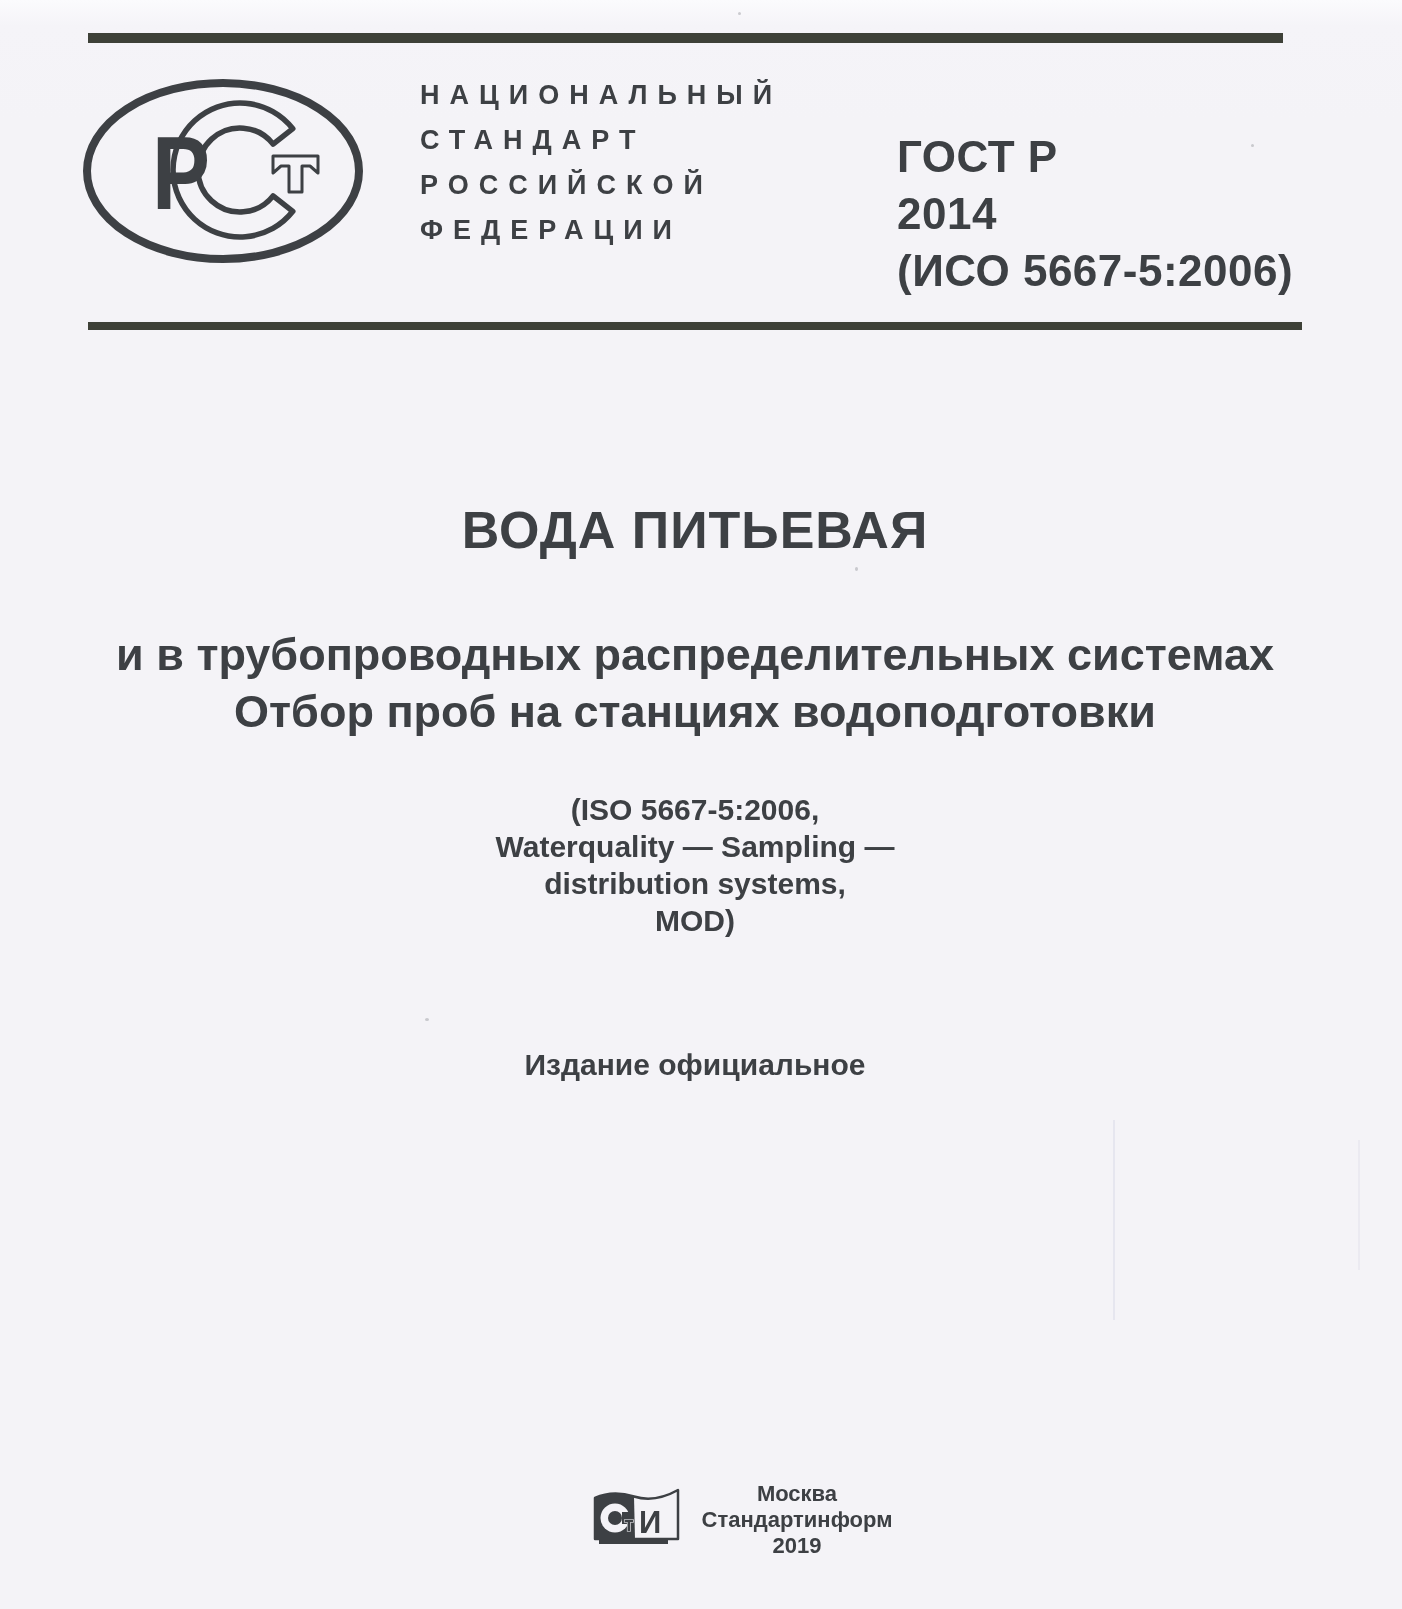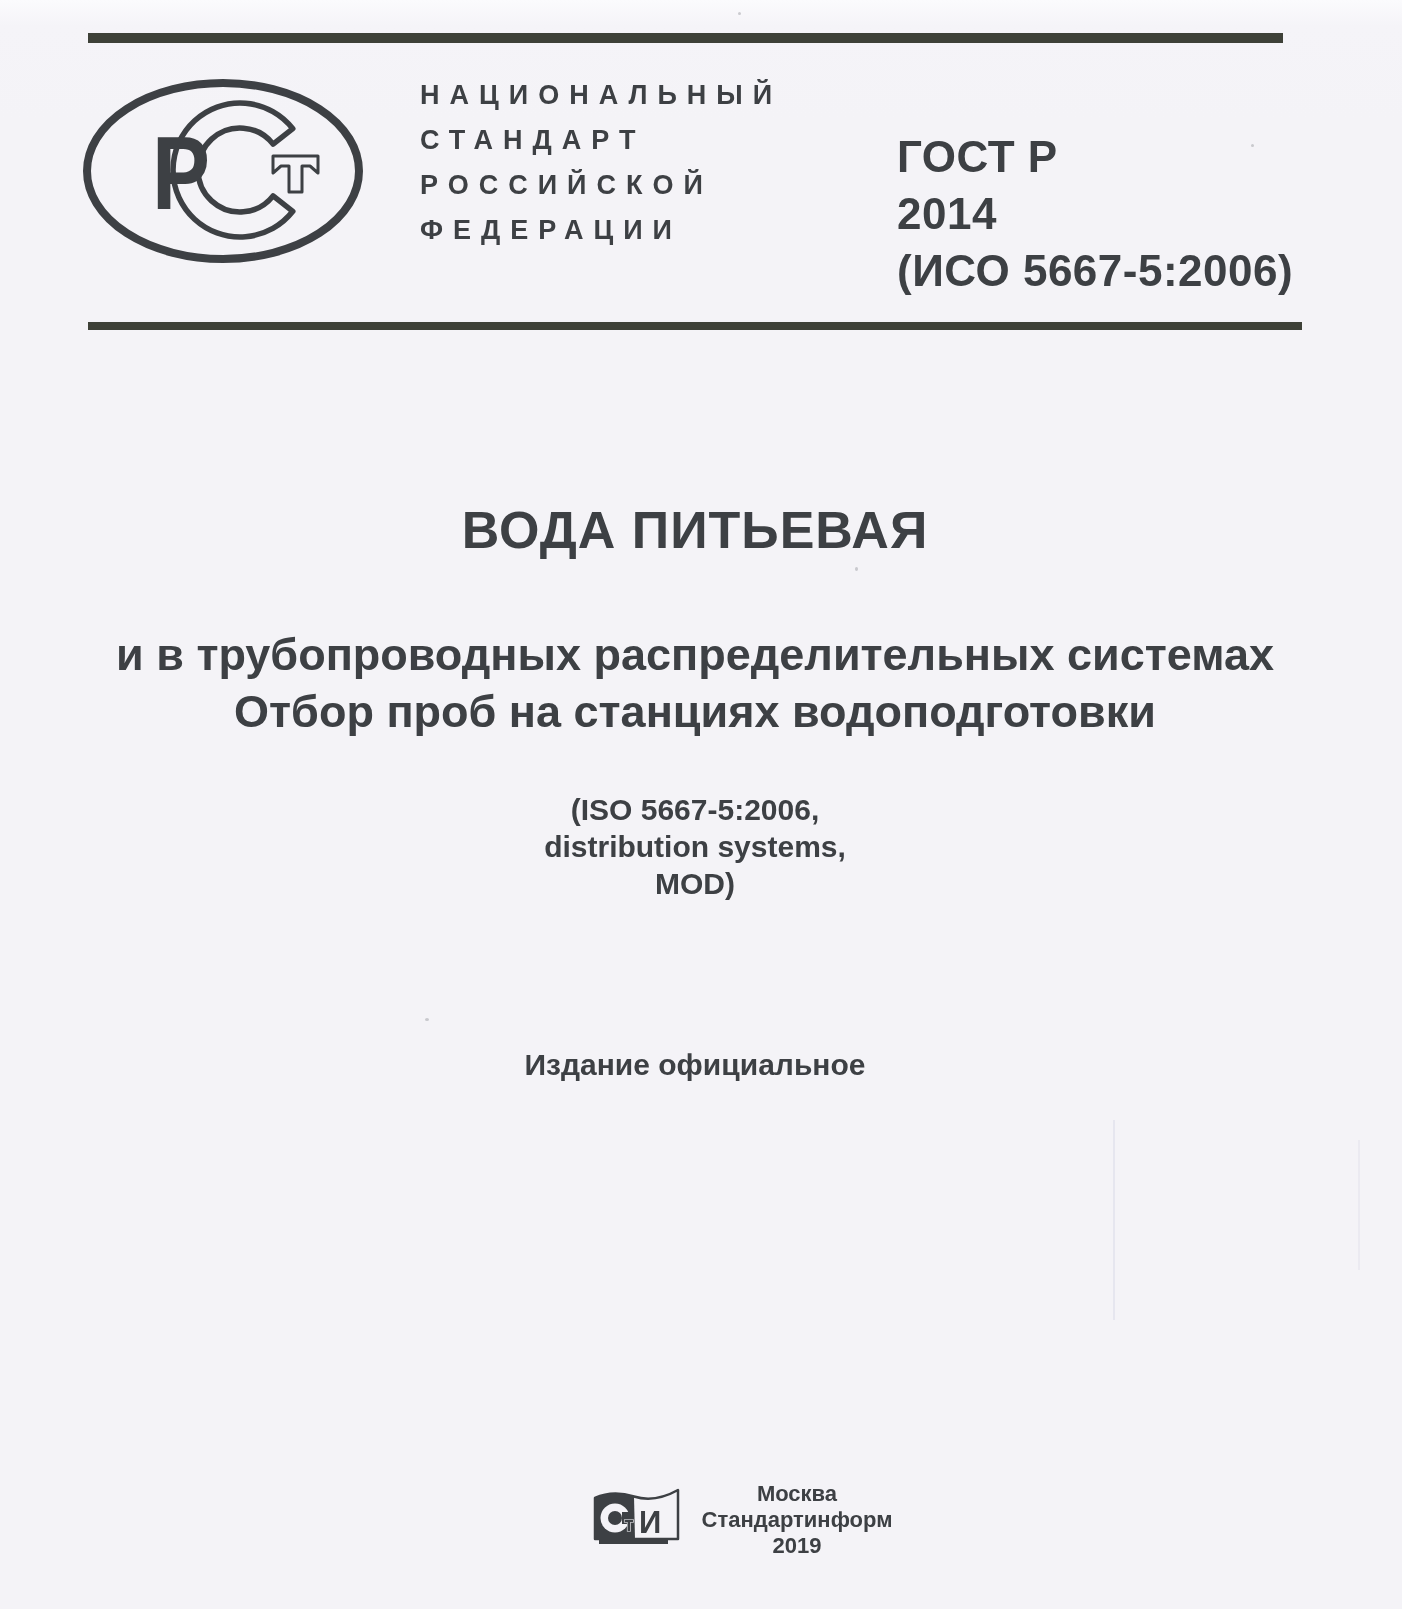--- a/index.html
+++ b/index.html
@@ -112,20 +112,21 @@
 
   <div class="content-col doc-title">ВОДА ПИТЬЕВАЯ</div>
 
   <div class="content-col doc-subtitle">
     <div>и в трубопроводных распределительных системах</div>
     <div>Отбор проб на станциях водоподготовки</div>
   </div>
 
   <div class="content-col iso-reference">
     <div>(ISO 5667-5:2006,</div>
+    <div>Waterquality — Sampling —</div>
     <div>distribution systems,</div>
     <div>MOD)</div>
   </div>
 
   <div class="content-col edition-note">Издание официальное</div>
 
   <svg class="si-logo" viewBox="0 0 94 66" aria-hidden="true">
     <path d="M5,11 C18,5 31,5.5 44,9.5 C57,13.5 71,12.5 88,3 L88,52 L5,52 Z" fill="#f4f3f7" stroke="#3d4044" stroke-width="2.5" stroke-linejoin="round"></path>
     <path d="M5,11 C18,5 31,5.5 44,9.5 L45,52 L5,52 Z" fill="#3d4044"></path>
     <circle cx="25" cy="31" r="14.5" fill="#f4f3f7"></circle>

